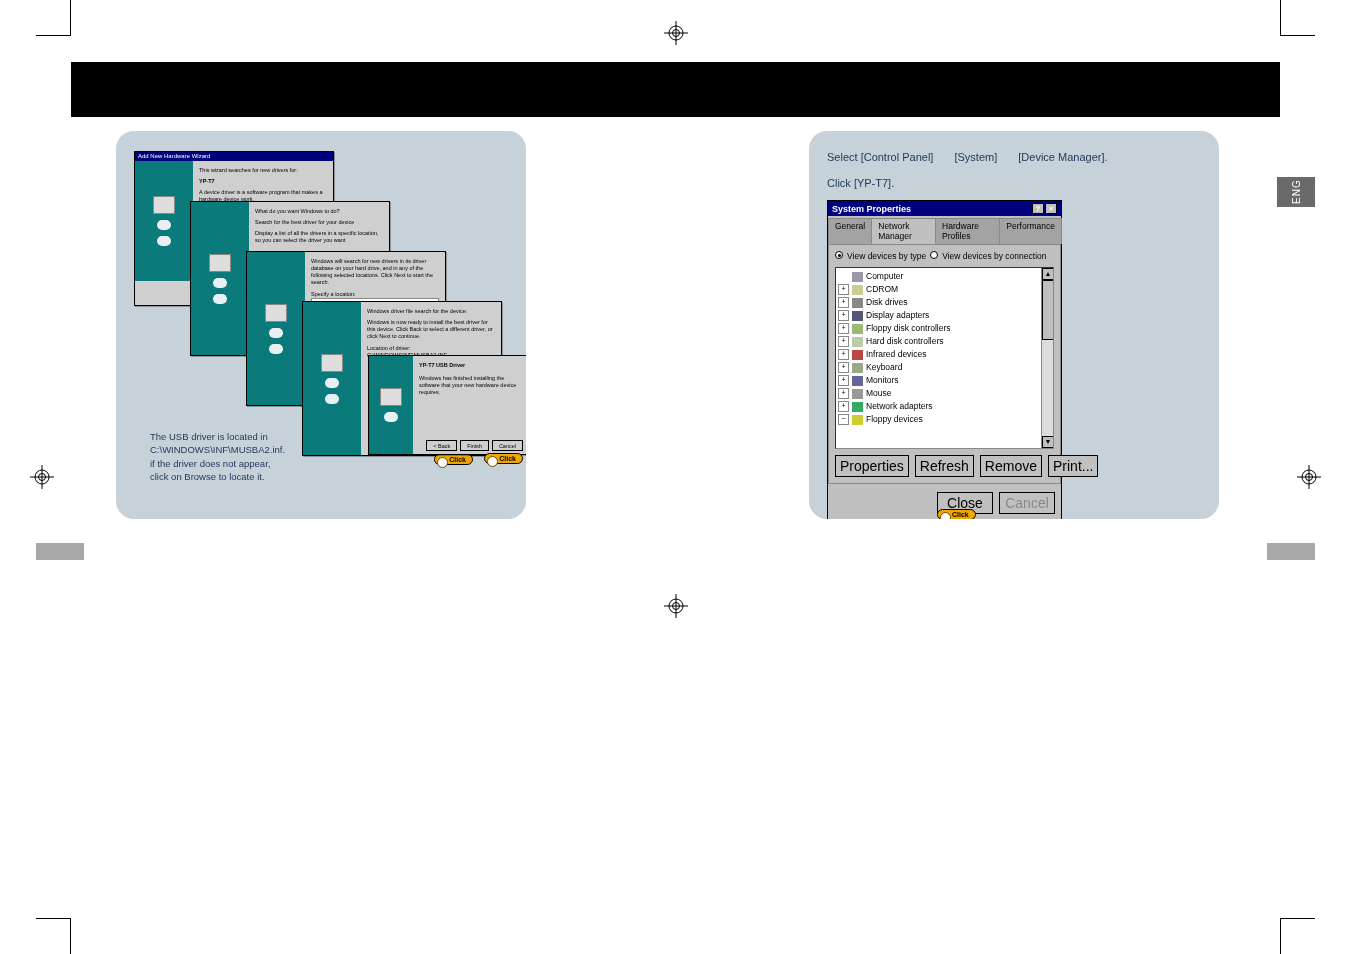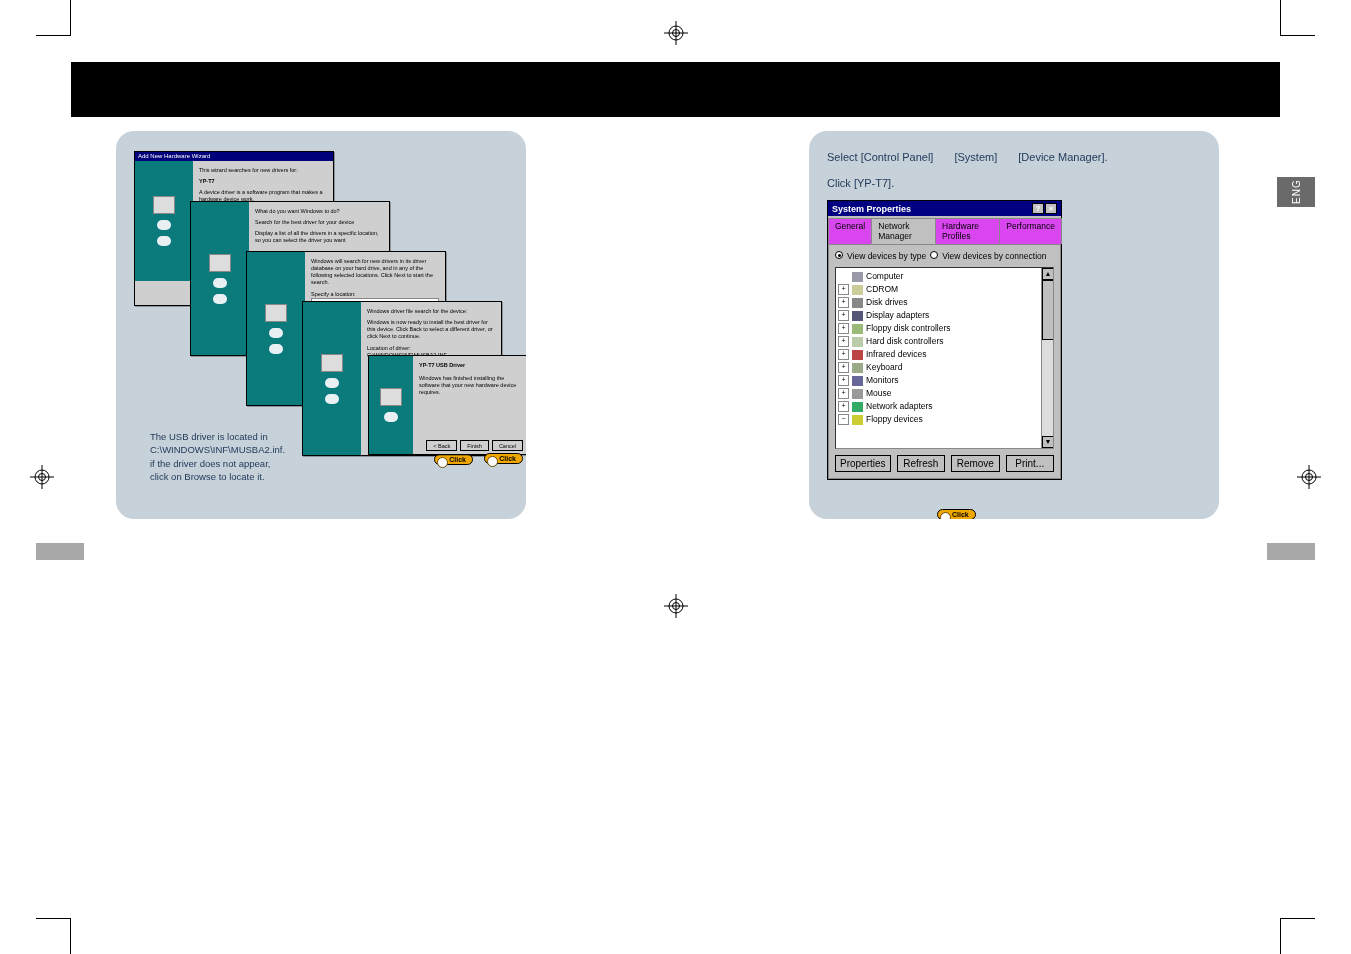--- a/index.html
+++ b/index.html
@@ -232,21 +232,21 @@
     .sys-tabs {
       display: flex;
       background: #c0c0c0;
       padding-top: 2px;
       font-size: 8.5px;
     }
     .sys-tab {
       padding: 2px 6px;
       border: 1px solid #888;
       border-bottom: none;
-      background: #d946ef;
+      background: #a3a3a3;
       margin-right: -1px;
     }
     .sys-tab.active { background: #c0c0c0; border-bottom: 1px solid #c0c0c0; position: relative; z-index: 2; }
     .sys-tabcontent {
       border: 1px solid #888;
       padding: 6px;
       background: #c0c0c0;
     }
     .view-options {
       display: flex;
@@ -324,21 +324,21 @@
 
     .btn-row {
       display: flex;
       gap: 6px;
       margin-top: 6px;
       justify-content: space-between;
     }
     .win-btn {
       border: 1px solid #000;
       background: #c0c0c0;
-      font-size: 10px;
+      font-size: 14px;
       padding: 2px 4px;
       flex: 1;
       text-align: center;
     }
     .dlg-footer {
       display: flex;
       justify-content: flex-end;
       gap: 6px;
       padding: 8px 6px;
     }
@@ -575,16 +575,20 @@
         </div>
       </div>
 
       <div class="btn-row">
         <div class="win-btn">Properties</div>
         <div class="win-btn">Refresh</div>
         <div class="win-btn">Remove</div>
         <div class="win-btn">Print...</div>
       </div>
     </div>
+    <div class="dlg-footer">
+      <div class="win-btn">Close</div>
+      <div class="win-btn disabled">Cancel</div>
+    </div>
   </div>
 
   <div class="click-badge" style="top:378px;left:128px">Click</div>
 </div>
 
 </body></html>

